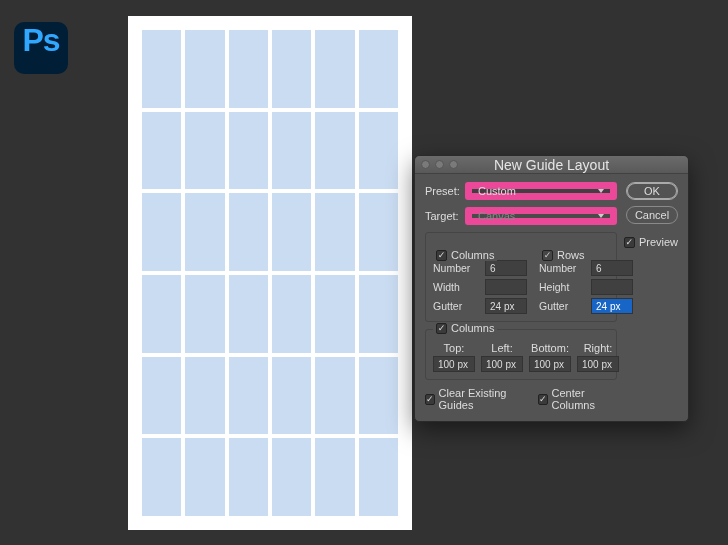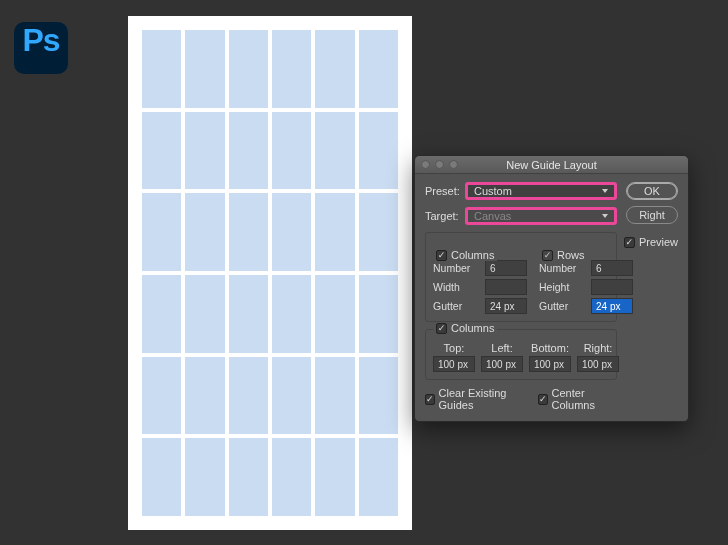--- a/index.html
+++ b/index.html
@@ -77,33 +77,33 @@
     align-items: center;
     position: relative;
   }
   .traffic { display: flex; gap: 5px; padding-left: 6px; }
   .traffic span {
     width: 9px; height: 9px; border-radius: 50%;
     background: #7a7a7a; border: 1px solid #555;
   }
   .titlebar-title {
     position: absolute; left: 0; right: 0; text-align: center;
-    font-size: 11px; color: #e5e5e5; font-weight: 500;
+    font-size: 14px; color: #e5e5e5; font-weight: 500;
   }
 
   .dialog-body {
     padding: 8px 10px 10px 10px;
     position: relative;
   }
   .row { display: flex; align-items: center; margin-bottom: 7px; }
   .lbl { color: #ddd; white-space: nowrap; }
 
   .dropdown {
     background: #404040;
-    border: 3px solid #ec4899;
+    border: 7px solid #ec4899;
     border-radius: 3px;
     height: 18px;
     display: flex;
     align-items: center;
     padding: 0 18px 0 6px;
     color: #ddd;
     position: relative;
   }
   .dropdown.disabled { color: #888; background: #4a4a4a; }
   .dropdown::after {
@@ -272,21 +272,21 @@
       <span></span>
       <span></span>
     </div>
     <div class="titlebar-title">New Guide Layout</div>
   </div>
 
   <div class="dialog-body">
 
     <div class="right-col">
       <div class="btn primary">OK</div>
-      <div class="btn">Right</div>
+      <div class="btn">Cancel</div>
       <div class="preview-check check-with-label">
         <span class="checkbox checked"></span>
         <span>Preview</span>
       </div>
     </div>
 
     <div class="sections">
       <div class="row">
         <span class="lbl" style="width:40px">Preset:</span>
         <div class="dropdown" style="flex:1">

